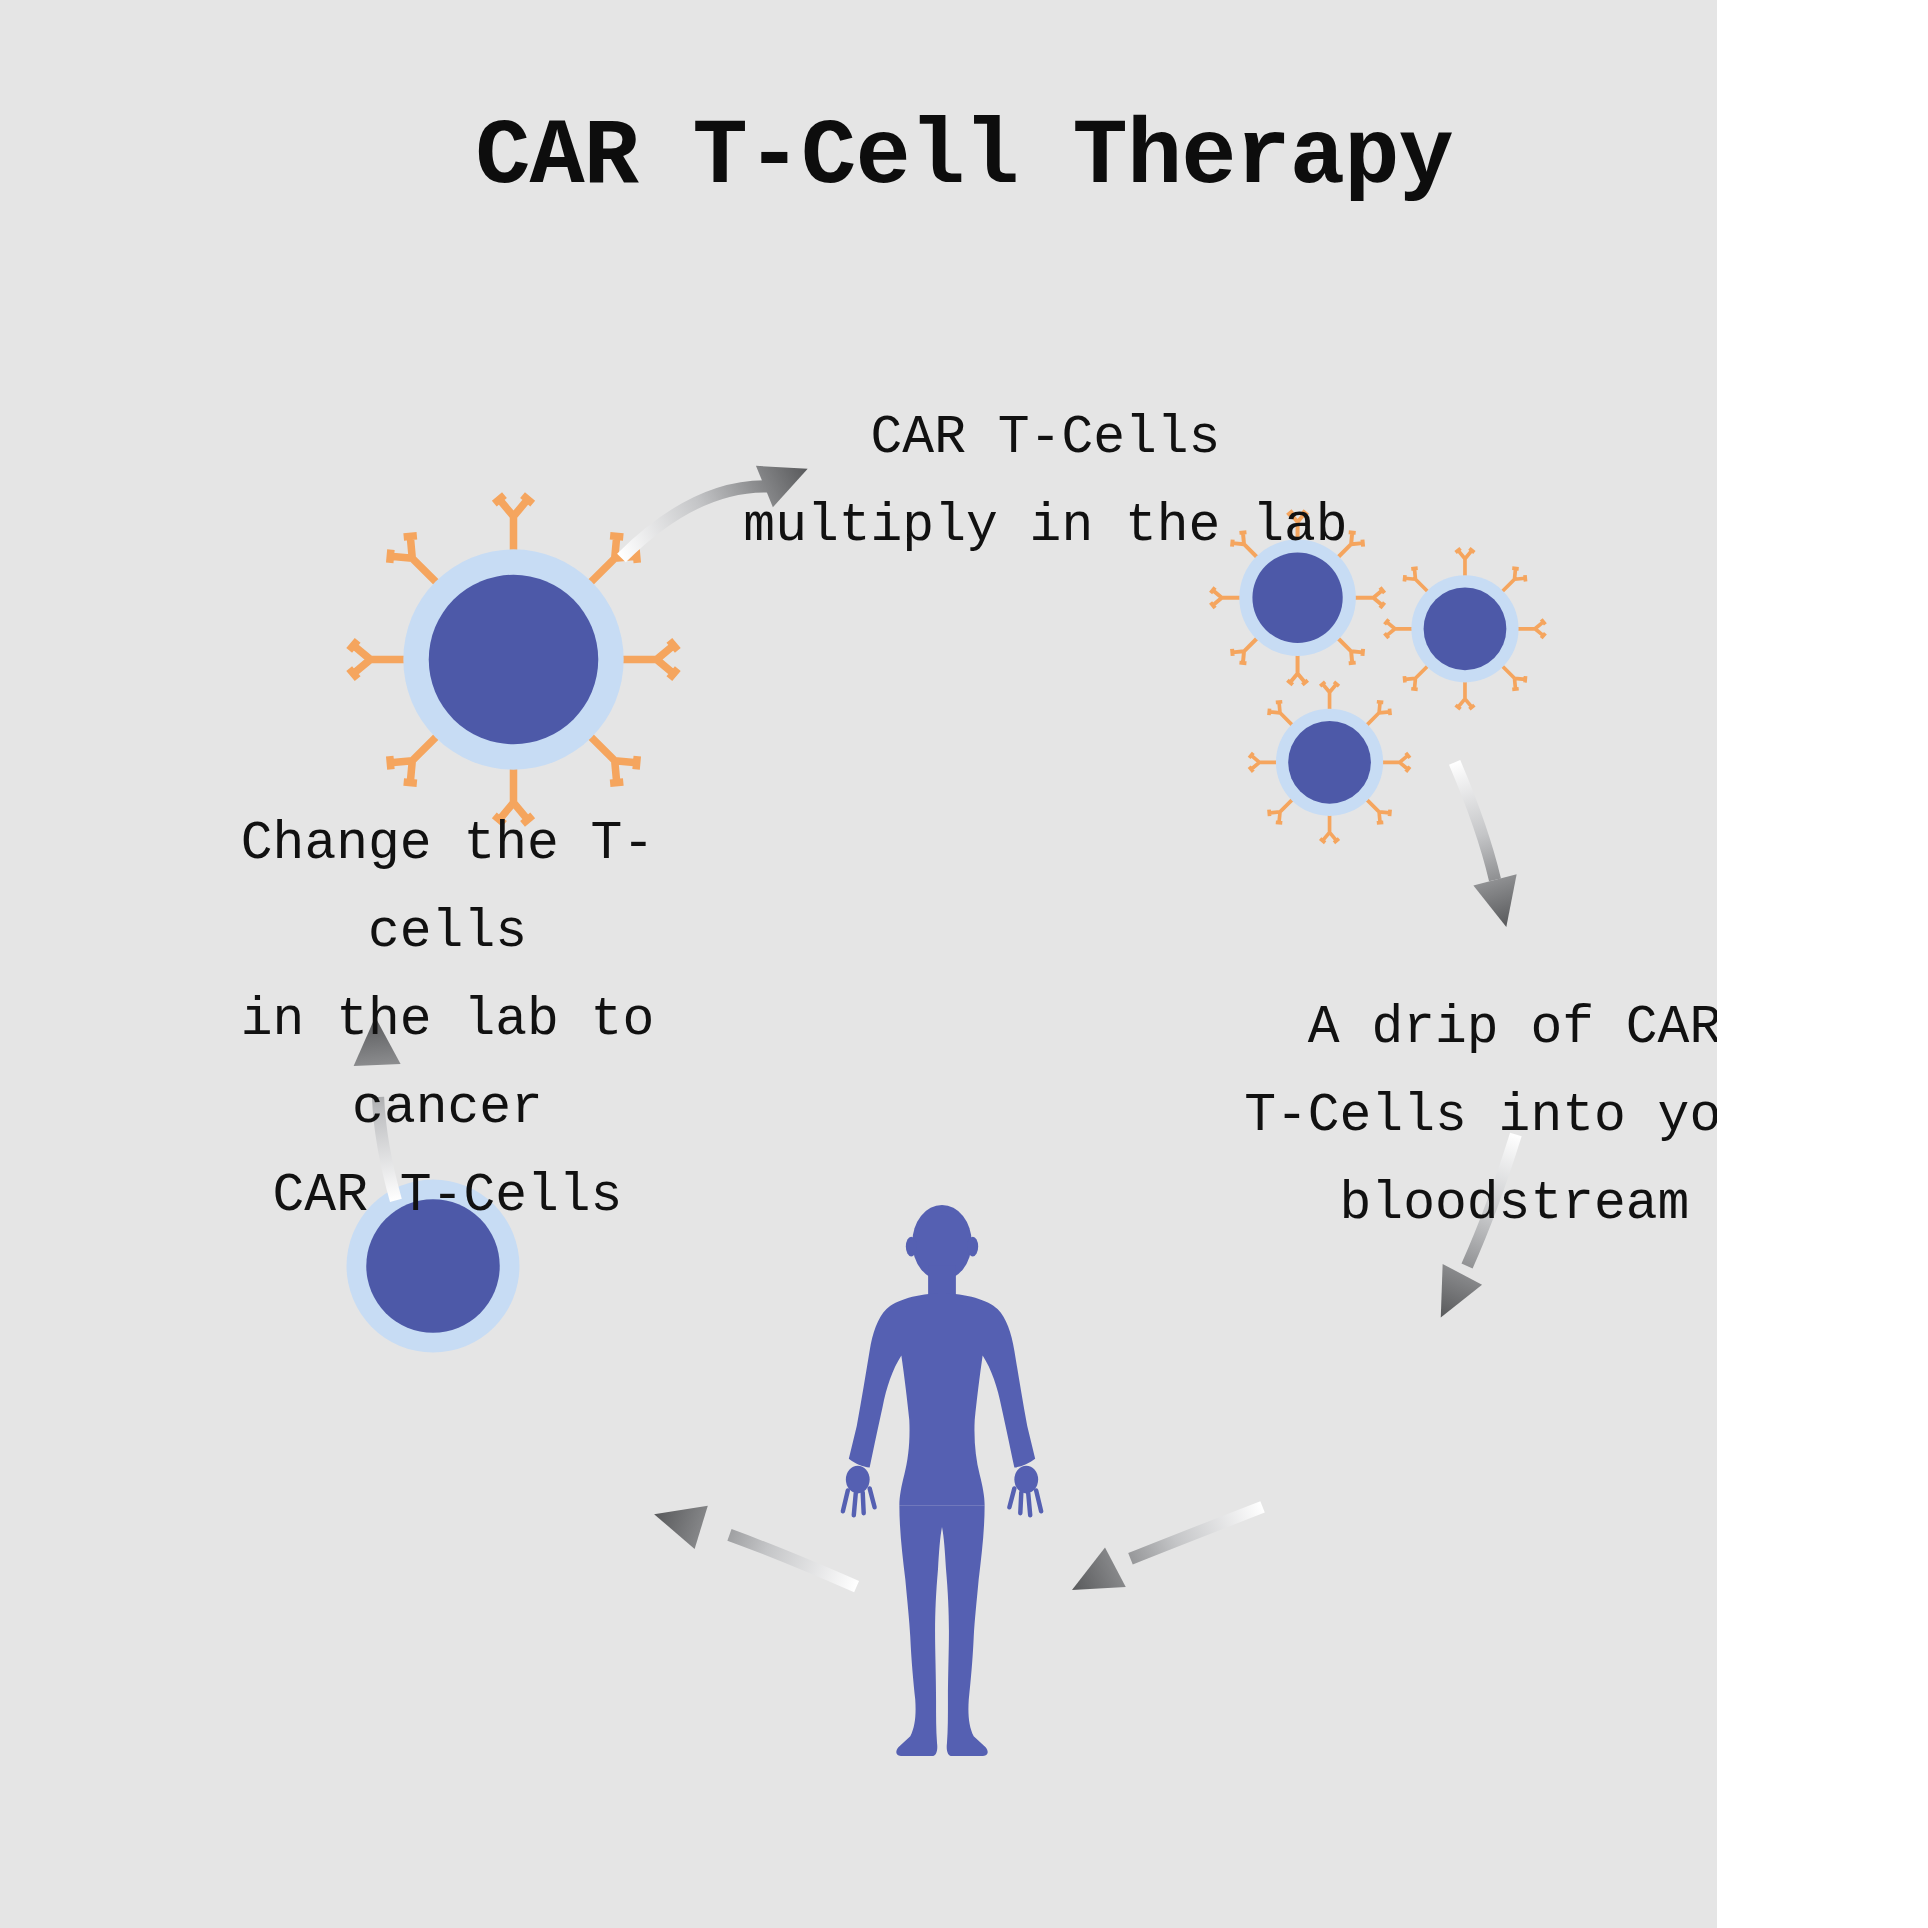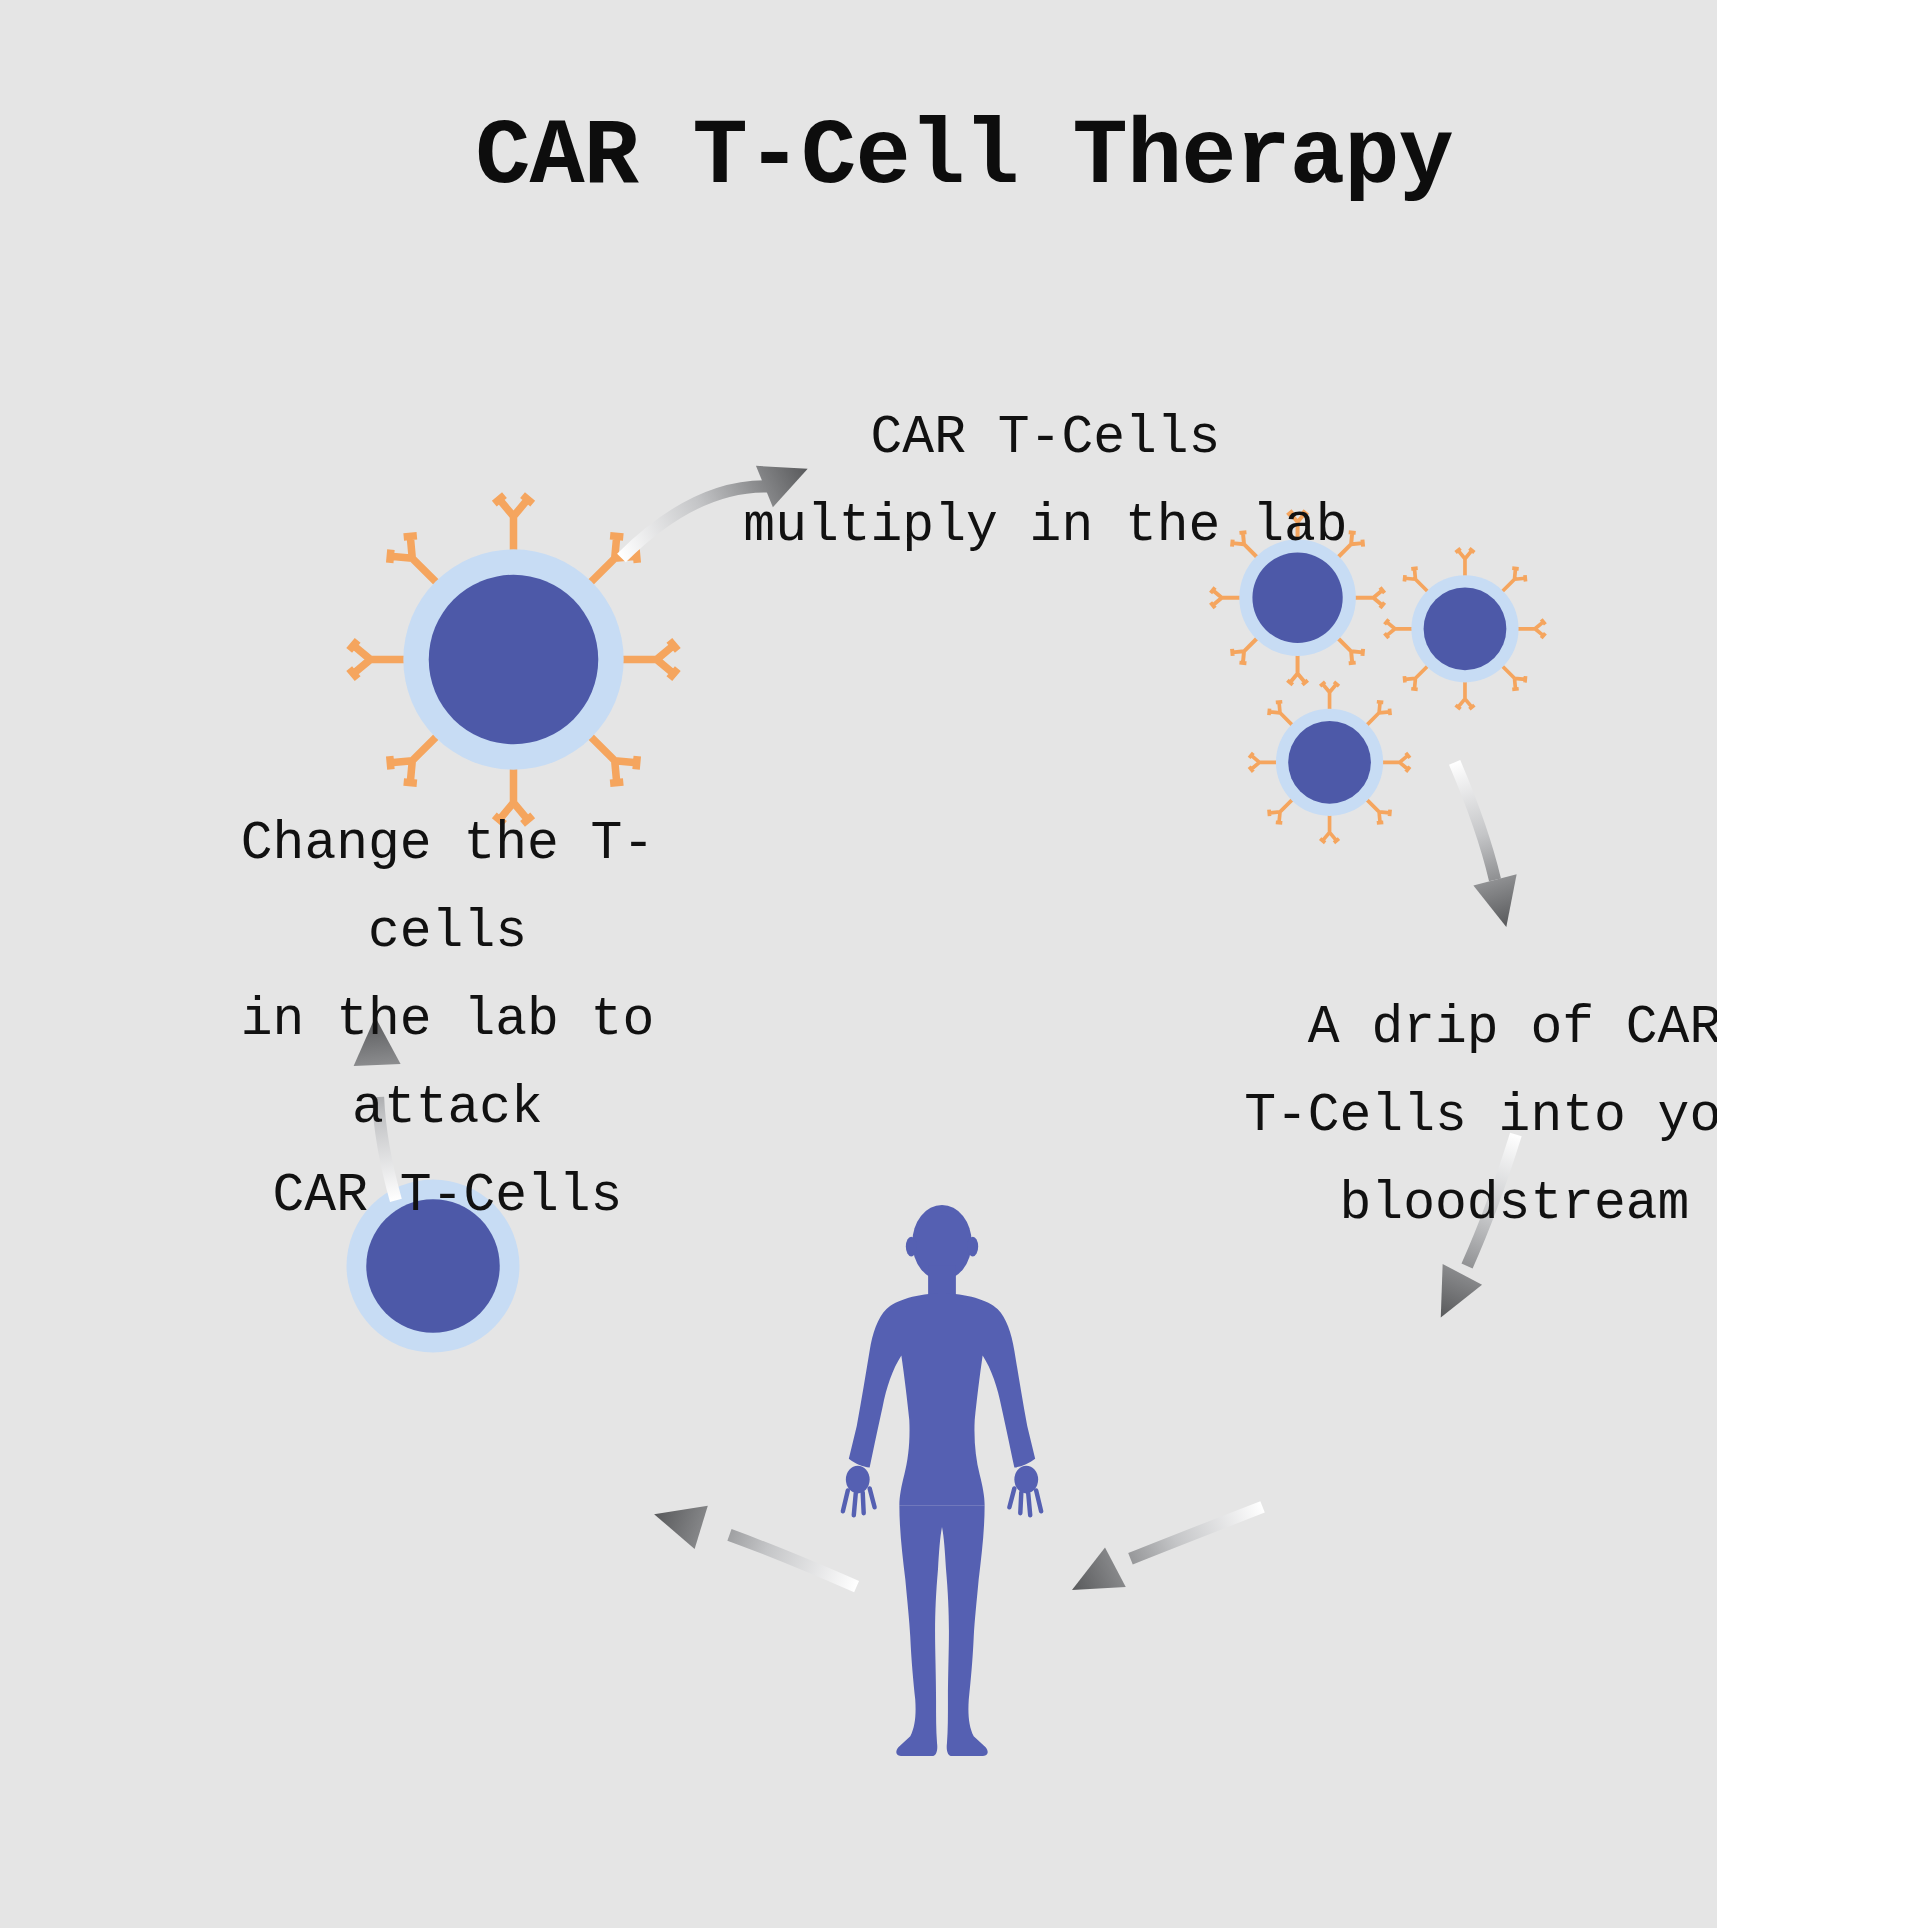--- a/index.html
+++ b/index.html
@@ -181,20 +181,20 @@
           <stop offset="1" stop-color="#58595b"></stop>
     </linearGradient>
       </defs>
     <path d="M55,210 Q38,150 36,100" fill="none" stroke="url(#g6)" stroke-width="13"></path>
     <polygon points="33,15 60,65 10,67" fill="url(#g6)"></polygon>
   </svg>
 
   <div class="step step-multiply">CAR T-Cells
 multiply in the lab</div>
   <div class="step step-change">Change the T-cells
-in the lab to attack
+in the lab to cancer
 CAR T-Cells</div>
   <div class="step step-drip">A drip of CAR
 T-Cells into your
 bloodstream</div>
 
 </div>
 
 
 </body></html>

